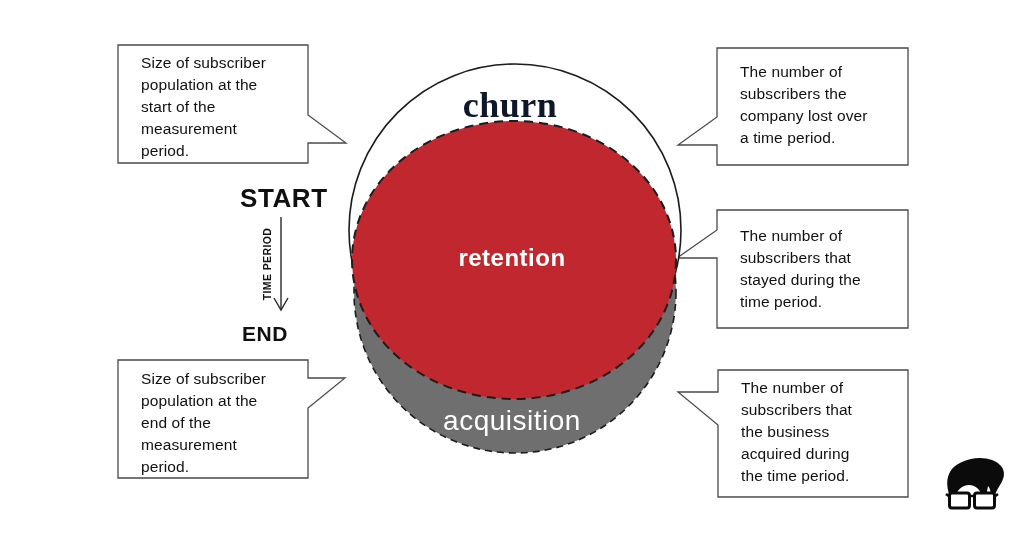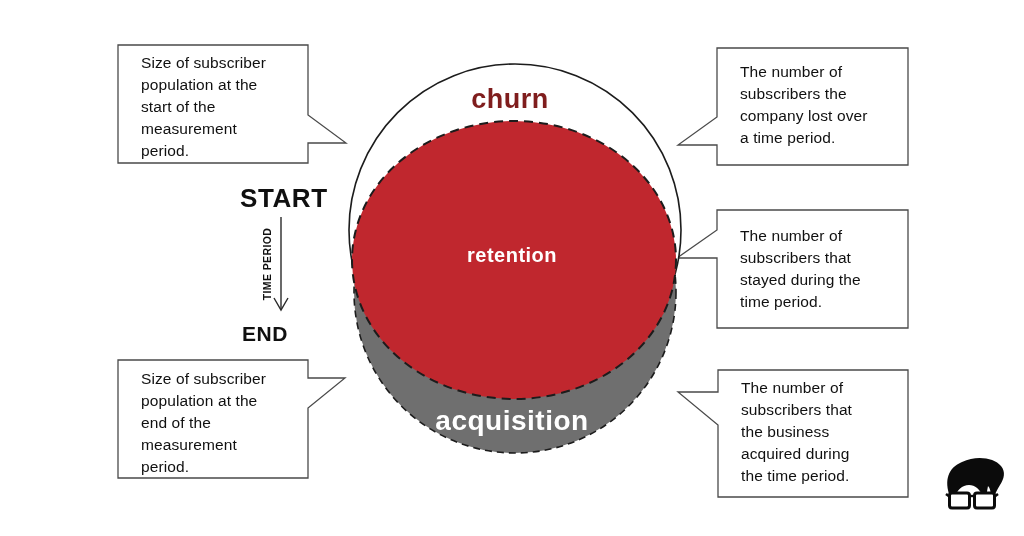--- a/index.html
+++ b/index.html
@@ -12,23 +12,23 @@
   .bubble { fill:#ffffff; stroke:#4a4a4a; stroke-width:1.3; }
   .churn-circle { fill:#ffffff; stroke:#1c1c1c; stroke-width:1.6; }
   .acq-circle { fill:#6f6f6f; stroke:#1c1c1c; stroke-width:1.6; stroke-dasharray:7 5; }
   .ret-ellipse { fill:#c0272e; stroke:#1c1c1c; stroke-width:2; stroke-dasharray:9 6; }
   .arrow-stroke { stroke:#2a2a2a; stroke-width:1.4; fill:none; }
   .logo-fill { fill:#0b0b0b; }
   .lens { fill:#ffffff; stroke:#0b0b0b; stroke-width:3; }
   .glass-line { stroke:#0b0b0b; stroke-width:2.4; fill:none; }
 
   .label { position:absolute; text-align:center; letter-spacing:.5px; }
-  .label-churn { left:430px; top:84px; width:160px; font-size:27px; font-weight:700; color:#7f1d1d; }
-  .label-retention { left:402px; top:244px; width:220px; font-size:20px; font-weight:600; color:#ffffff; }
-  .label-acquisition { left:402px; top:405px; width:220px; font-size:28px; font-weight:700; color:#ffffff; }
+  .label-churn { left:430px; top:84px; width:160px; font-size:36px; font-weight:700; color:#0f172a;font-family:Liberation Serif, serif; }
+  .label-retention { left:402px; top:244px; width:220px; font-size:24px; font-weight:600; color:#ffffff; }
+  .label-acquisition { left:402px; top:405px; width:220px; font-size:28px; font-weight:400; color:#ffffff; }
 
   .tl { position:absolute; font-weight:700; color:#101010; text-align:center; }
   .tl-start { left:240px; top:183px; width:84px; font-size:26px; letter-spacing:.6px; }
   .tl-end { left:223px; top:322px; width:84px; font-size:21px; letter-spacing:.6px; }
   .tl-axis {
     left:227px; top:258px; width:80px; font-size:10.5px; letter-spacing:.4px;
     transform:rotate(-90deg); transform-origin:center;
   }
 
   .callout-text {

